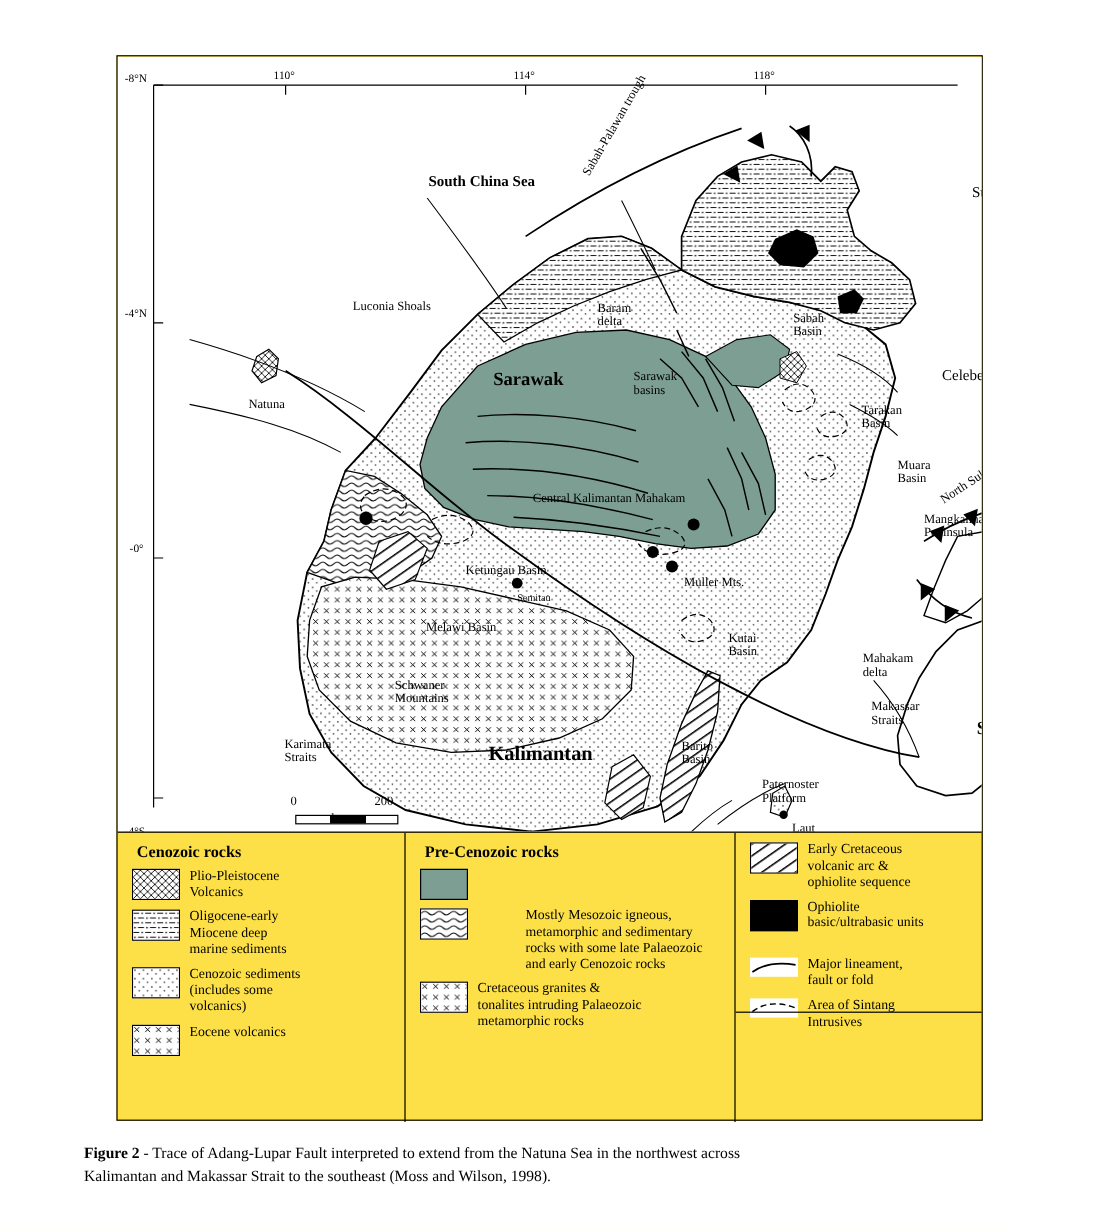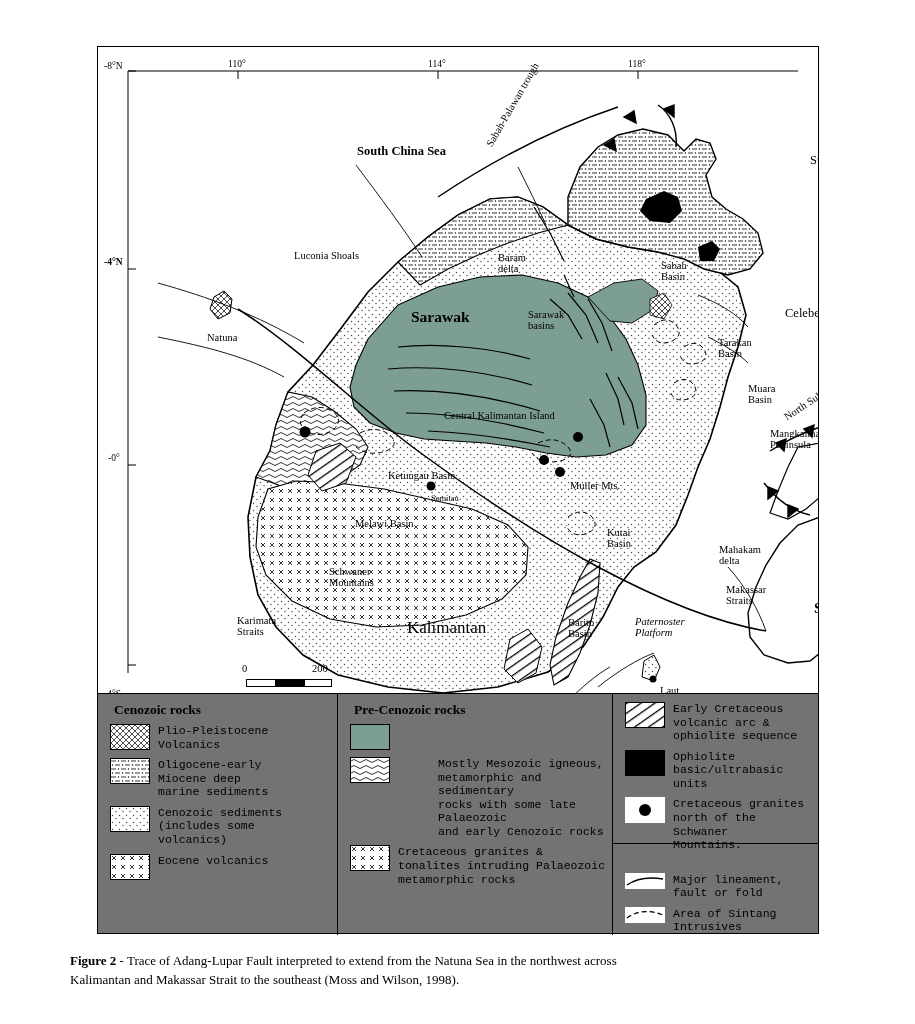--- a/index.html
+++ b/index.html
@@ -1,50 +1,50 @@
 <!DOCTYPE html>
 <html><head>
 <meta charset="utf-8">
 <style>
   html,body{margin:0;padding:0;background:#ffffff;}
   body{width:915px;height:1024px;font-family:"Liberation Serif",serif;color:#000;}
   .page{position:relative;width:915px;height:1024px;}
 
   
-  .figure{position:absolute;left:97px;top:46px;width:722px;height:888px;border:1.5px solid #000;box-sizing:border-box;background:#737373;}
+  .figure{position:absolute;left:97px;top:46px;width:722px;height:888px;border:1.5px solid #000;box-sizing:border-box;background:#fde047;}
   .mapbox{position:absolute;left:0;top:0;width:100%;height:646px;overflow:hidden;}
   .mapsvg{position:absolute;left:0;top:0;}
 
   
   .lbl{position:absolute;font-family:"Liberation Serif",serif;color:#000;white-space:pre;line-height:1.05;}
   .lbl.small{font-size:10.5px;}
   .lbl.tiny{font-size:8.5px;}
   .lbl.med{font-size:12.5px;}
   .lbl.big{font-size:15.5px;font-weight:bold;}
-  .lbl.huge{font-size:17px;font-weight:normal;}
+  .lbl.huge{font-size:17px;font-weight:bold;}
   .lbl.rot{transform-origin:left top;}
 
   
   .tick{position:absolute;font-size:9.5px;font-family:"Liberation Serif",serif;}
 
   
   .scalewrap{position:absolute;left:148px;top:618px;}
   .scalebar{position:relative;width:86px;height:8px;border:1px solid #000;box-sizing:border-box;background:#fff;}
   .scalebar .fill{position:absolute;left:28px;top:0;width:30px;height:100%;background:#000;}
 
   
   .legend{position:absolute;left:0;top:646px;width:100%;height:242px;border-top:1.5px solid #000;box-sizing:border-box;}
   .legcol{position:absolute;top:0;height:100%;box-sizing:border-box;}
   .legcol.c1{left:0;width:240px;border-right:1.5px solid #000;}
   .legcol.c2{left:240px;width:275px;border-right:1.5px solid #000;}
   .legcol.c3{left:515px;width:205px;}
   .legtitle{font-size:13.5px;font-weight:bold;margin:8px 0 6px 16px;}
   .legrow{display:flex;align-items:flex-start;margin:0 6px 7px 12px;}
   .swatch{flex:0 0 auto;width:40px;height:26px;border:1px solid #000;margin-right:8px;box-sizing:border-box;background:#fff;}
-  .legtext{font-size:11.5px;line-height:1.18;padding-top:0px;font-family:Liberation Mono, monospace;}
+  .legtext{font-size:11.5px;line-height:1.18;padding-top:0px;}
   .legcol.c3 .divider{position:absolute;left:0;top:149px;width:100%;border-top:1.5px solid #000;}
   .legrow.noborder .swatch{border:none;}
 
   
   .caption{position:absolute;left:70px;top:952px;width:790px;font-size:13px;line-height:1.45;}
   .caption b{font-weight:bold;}
   .caption .l2{display:block;}
 </style>
 </head>
 <body>
@@ -180,21 +180,21 @@
           <path d="M420,120 C430,140 440,160 448,178"></path>
           <path d="M600,248 C620,256 638,266 650,280"></path>
           <path d="M610,290 C626,298 640,306 650,316"></path>
           <path d="M630,520 C648,540 660,562 668,584"></path>
           <path d="M500,640 C520,624 540,612 556,606"></path>
           <path d="M470,654 C484,640 498,628 512,620"></path>
         </g>
       </svg>
 
       <div class="tick" style="left:6px;top:14px;">-8°N</div>
-      <div class="tick" style="left:6px;top:210px;font-weight:bold;">-4°N</div>
+      <div class="tick" style="left:6px;top:210px;">-4°N</div>
       <div class="tick" style="left:10px;top:406px;">-0°</div>
       <div class="tick" style="left:6px;top:642px;">-4°S</div>
       <div class="tick" style="left:130px;top:12px;">110°</div>
       <div class="tick" style="left:330px;top:12px;">114°</div>
       <div class="tick" style="left:530px;top:12px;">118°</div>
       <svg width="722" height="646" style="position:absolute;left:0;top:0;pointer-events:none;">
         <line x1="30" y1="24" x2="700" y2="24" stroke="#000" stroke-width="1"></line>
         <line x1="30" y1="24" x2="30" y2="626" stroke="#000" stroke-width="1"></line>
         <g stroke="#000" stroke-width="1">
           <line x1="140" y1="24" x2="140" y2="32"></line>
@@ -227,34 +227,34 @@
 Basin</div>
       <div class="lbl small" style="left:430px;top:262px;">Sarawak
 basins</div>
       <div class="lbl small" style="left:109px;top:285px;">Natuna</div>
       <div class="lbl small" style="left:620px;top:290px;">Tarakan
 Basin</div>
       <div class="lbl small" style="left:650px;top:336px;">Muara
 Basin</div>
       <div class="lbl small" style="left:672px;top:381px;">Mangkalihat
 Peninsula</div>
-      <div class="lbl small" style="left:346px;top:363px;">Central Kalimantan Island</div>
+      <div class="lbl small" style="left:346px;top:363px;">Central Kalimantan Mahakam</div>
       <div class="lbl small" style="left:290px;top:423px;">Ketungau Basin</div>
       <div class="lbl small" style="left:472px;top:433px;">Muller Mts.</div>
       <div class="lbl tiny" style="left:333px;top:447px;">Semitau</div>
       <div class="lbl small" style="left:257px;top:471px;">Melawi Basin</div>
       <div class="lbl small" style="left:509px;top:480px;">Kutai
 Basin</div>
       <div class="lbl small" style="left:621px;top:497px;">Mahakam
 delta</div>
       <div class="lbl small" style="left:205px;top:519px;margin-left:26px;">Schwaner
 Mountains</div>
       <div class="lbl small" style="left:470px;top:570px;">Barito
 Basin</div>
-      <div class="lbl small" style="left:537px;top:569px;font-style:italic;">Paternoster
+      <div class="lbl small" style="left:537px;top:602px;">Paternoster
 Platform</div>
       <div class="lbl small" style="left:562px;top:638px;">Laut
 Island</div>
 
       <div class="lbl small rot" style="left:386px;top:96px;transform:rotate(-60deg);">Sabah-Palawan trough</div>
       <div class="lbl small rot" style="left:684px;top:366px;transform:rotate(-33deg);">North Sulawesi Trench</div>
 
       <div class="scalewrap">
         <div style="position:relative;height:14px;">
           <span class="lbl small" style="left:-4px;top:-2px;">0</span>
@@ -358,30 +358,20 @@
 volcanic arc &amp;
 ophiolite sequence</div>
         </div>
 
         <div class="legrow">
           <div class="swatch" style="background:#000;"></div>
           <div class="legtext" style="white-space:pre-line;">Ophiolite
 basic/ultrabasic units</div>
         </div>
 
-        <div class="legrow noborder">
-          <div class="swatch" style="border:none;display:flex;align-items:center;justify-content:center;">
-            <svg width="20" height="20">
-                <circle cx="10" cy="10" r="6" fill="#000"></circle>
-              </svg>
-          </div>
-          <div class="legtext" style="white-space:pre-line;">Cretaceous granites
-north of the Schwaner
-Mountains.</div>
-        </div>
 
         <div class="divider"></div>
         <div style="height:14px;"></div>
 
         <div class="legrow noborder">
           <div class="swatch" style="border:none;height:16px;display:flex;align-items:center;">
             <svg width="40" height="14">
                 <path d="M2 11 C12 4 26 3 38 5" stroke="#000" stroke-width="1.4" fill="none"></path>
               </svg>
           </div>

